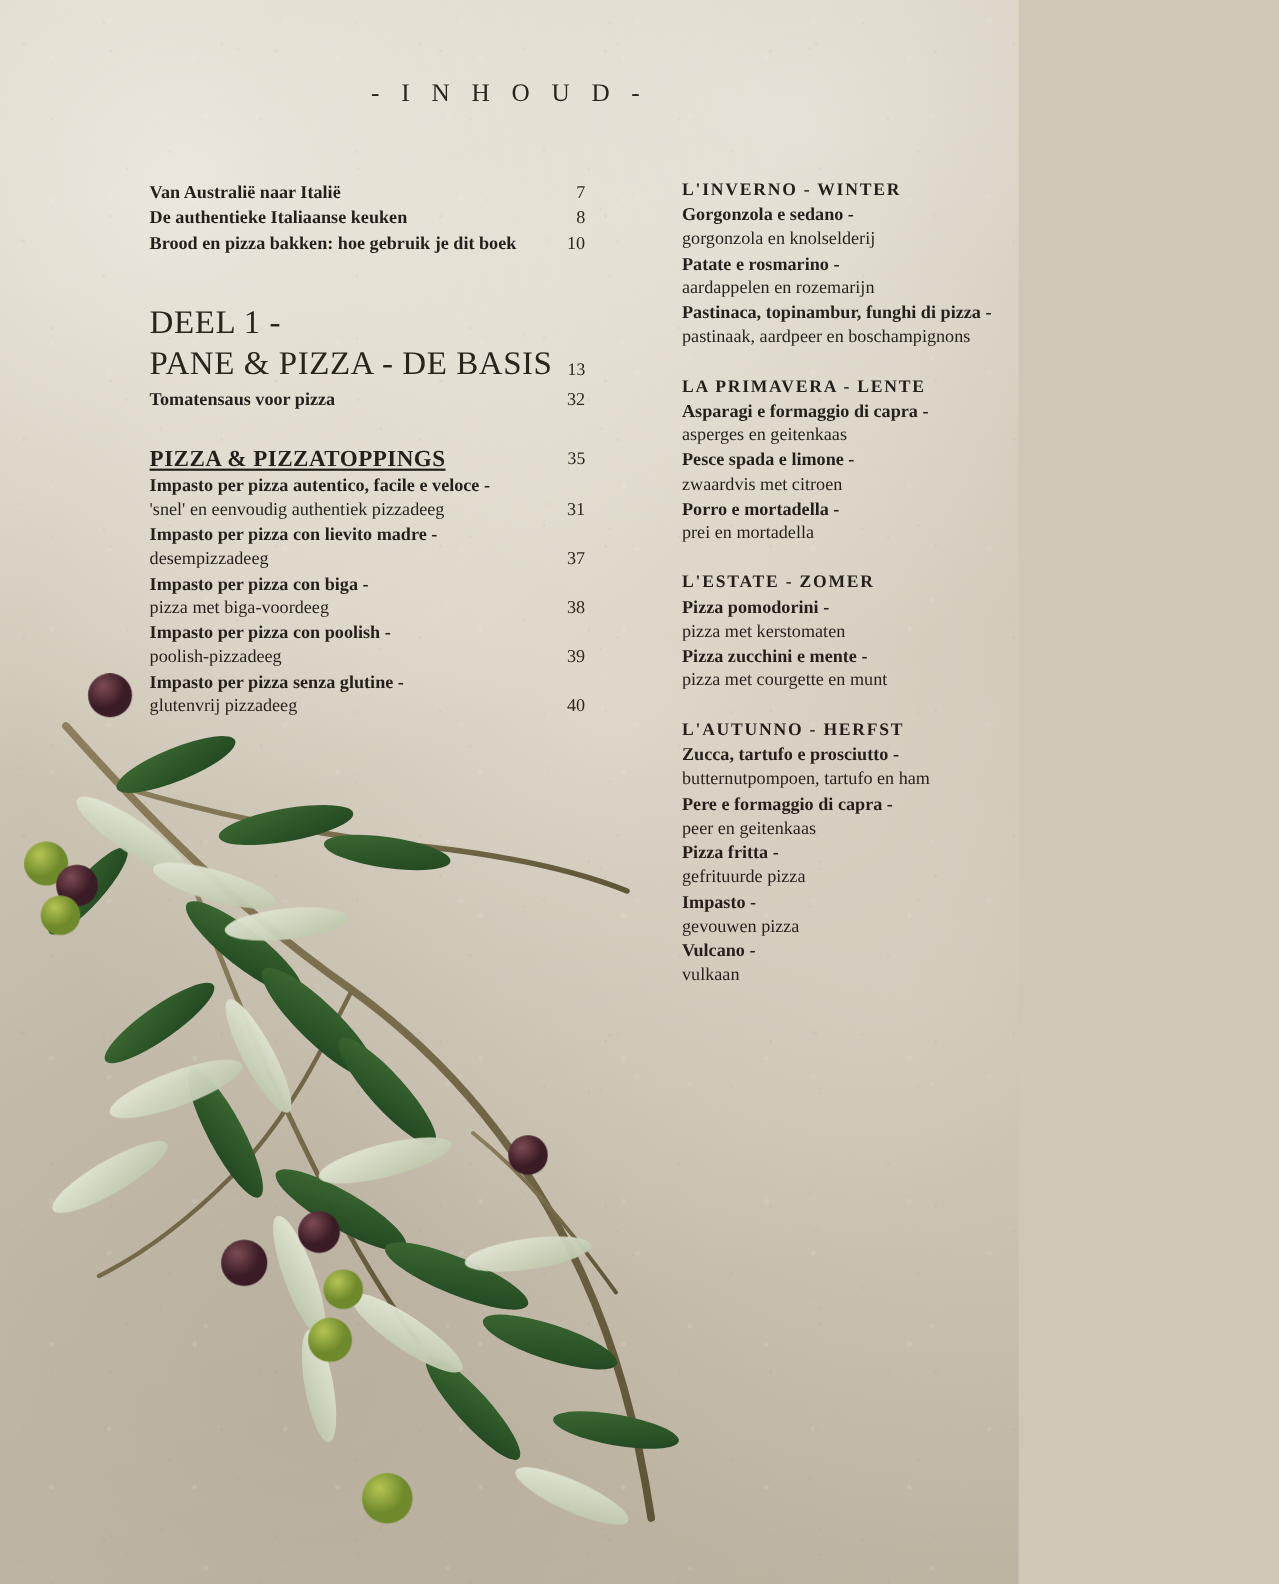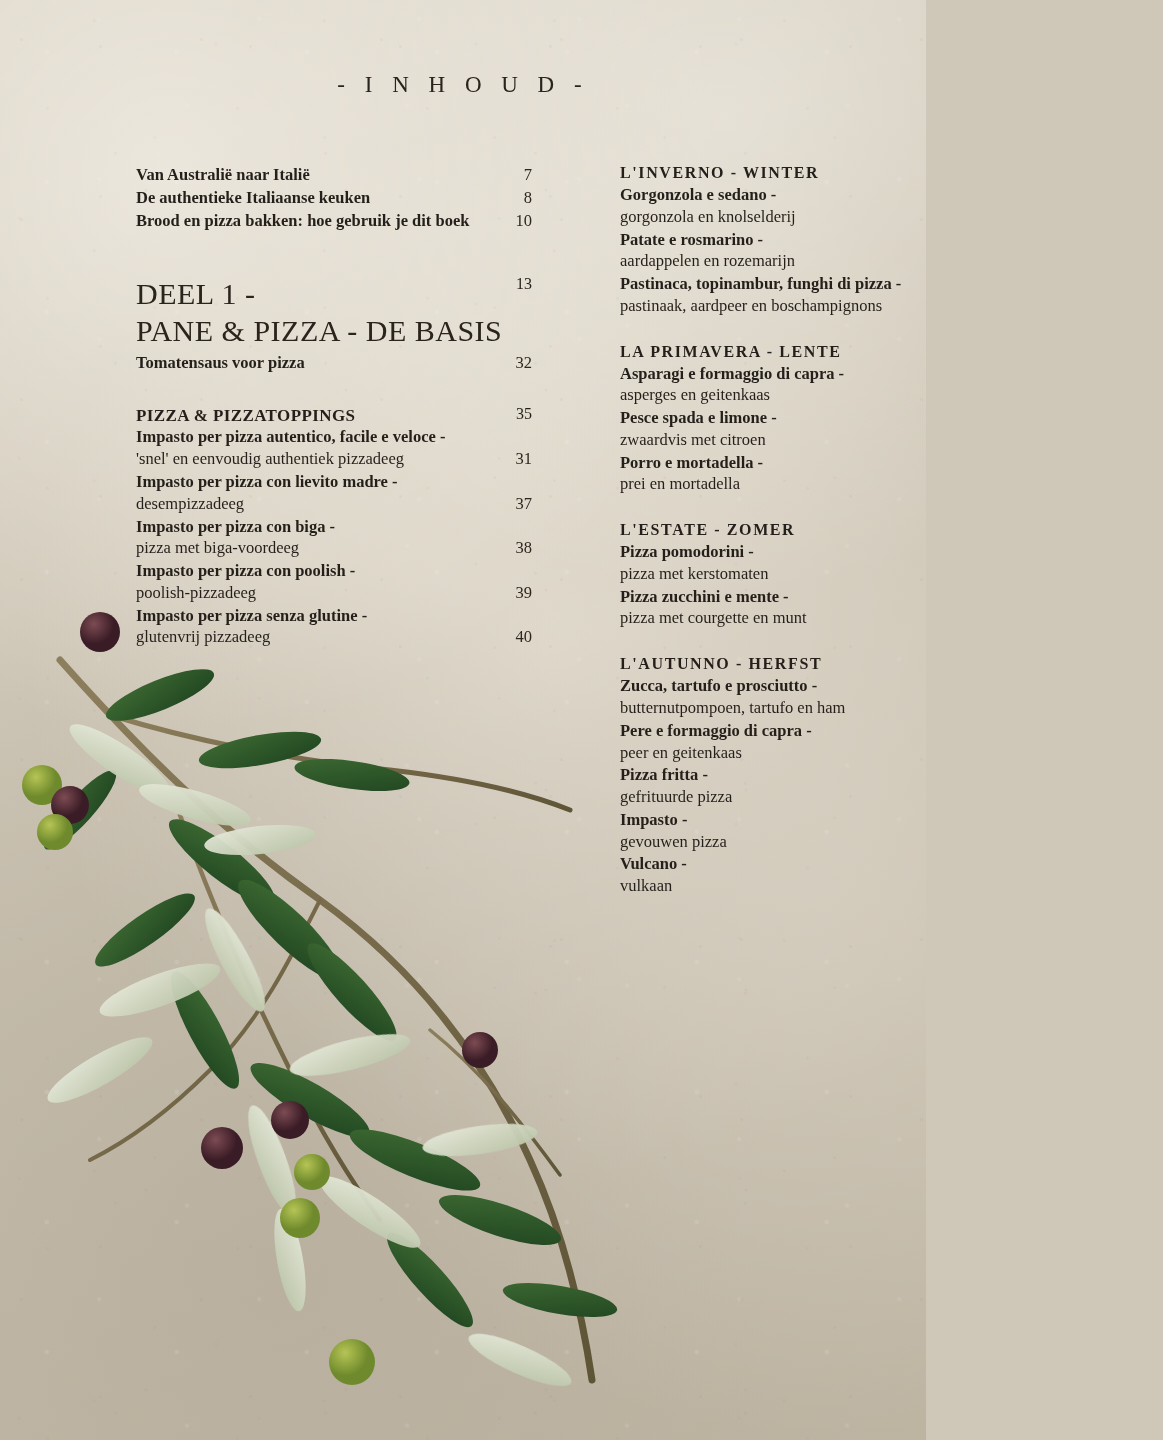--- a/index.html
+++ b/index.html
@@ -94,42 +94,43 @@
   .it-bold { font-weight: bold; font-size: 16.5px; }
   .it-reg  { font-weight: normal; font-size: 16.5px; }
   .two-line .pg { align-self: flex-end; }
 
   .front-list .entry { margin-bottom: 1px; }
   .front-list .entry .txt { font-weight: bold; font-size: 16.5px; }
 
   .deel {
     margin-top: 44px;
     display: flex;
-    align-items: flex-start;
+    align-items: flex-end;
     justify-content: space-between;
   }
   .deel-title {
     font-size: 30px;
     letter-spacing: 0.5px;
     line-height: 1.24;
     font-weight: 400;
     color: #2a241d;
   }
   .deel .pg { padding-bottom: 4px; }
 
   .section-head {
     margin-top: 32px;
     display: flex;
     align-items: flex-end;
     justify-content: space-between;
   }
   .section-head .txt {
-    font-size: 17px;
+    font-size: 21px;
     font-weight: bold;
     letter-spacing: 0.4px;
+    text-decoration: underline;
   }
   .section-head .pg { padding-bottom: 3px; }
 
   .pair { margin-bottom: 1px; }
 
   .group { margin-bottom: 26px; }
   .group:last-child { margin-bottom: 0; }
   .group-head {
     display: flex;
     align-items: flex-end;

